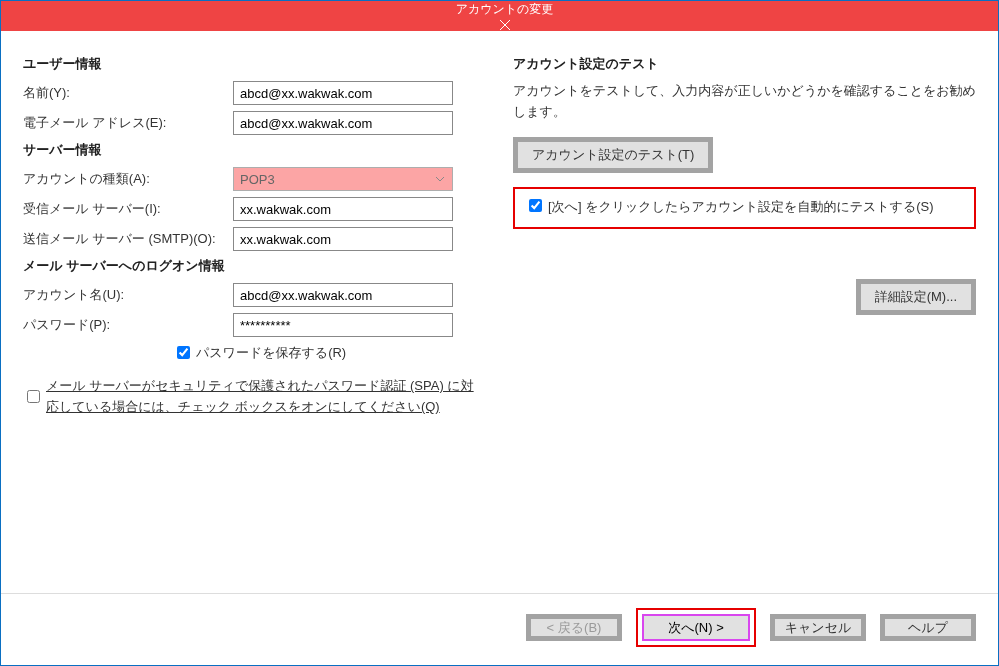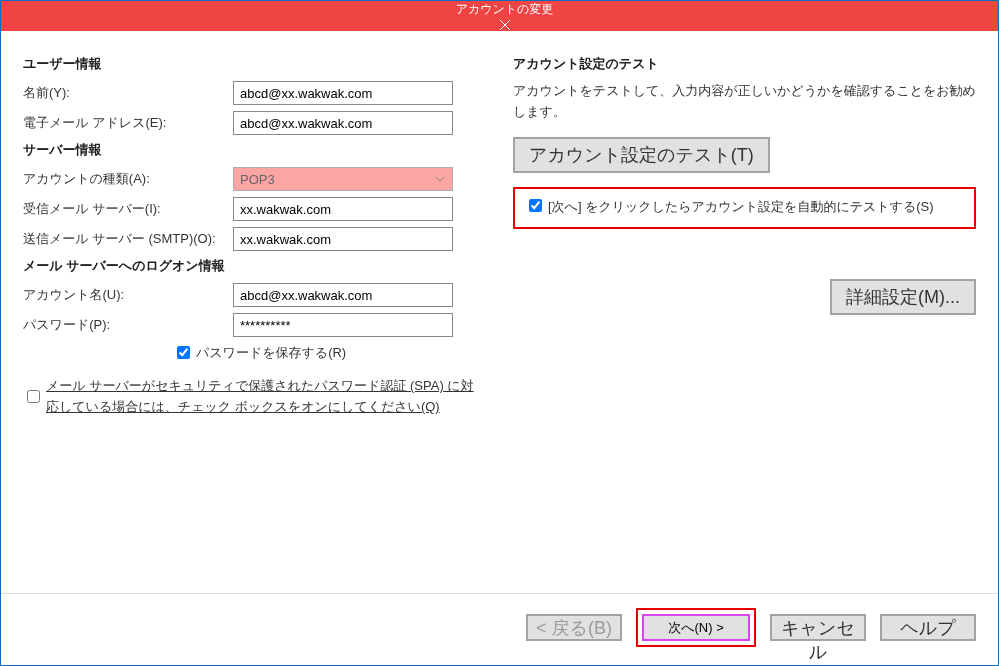--- a/index.html
+++ b/index.html
@@ -21,21 +21,21 @@
   .form-row input[type=text], .form-row input[type=password] { width: 220px; height: 24px; border: 1px solid #888; padding: 2px 6px; font-size: 13px; background: #fff; }
   .select-wrap { width: 220px; height: 24px; border: 1px solid #adadad; background: #fca5a5; display: flex; align-items: center; justify-content: space-between; padding: 0 4px 0 6px; font-size: 13px; color: #666; }
   .select-wrap .chev { width: 16px; height: 16px; display: flex; align-items: center; justify-content: center; }
   .checkbox-row { display: flex; align-items: center; font-size: 13px; color: #333; margin: 6px 0; }
   .checkbox-row input { margin-right: 6px; }
   .indent { margin-left: 150px; }
   .spa-row { display: flex; align-items: center; font-size: 13px; color: #333; margin-top: 14px; text-decoration: underline; }
   .spa-row input { margin-right: 6px; margin-top: 2px; }
   .spa-row span { line-height: 1.6; }
   .right-desc { font-size: 13px; color: #333; line-height: 1.6; margin-bottom: 14px; }
-  .btn { font-size: 18px; padding: 4px 14px; background: #e1e1e1; border: 2px solid #a3a3a3; cursor: pointer; color: #333; }
+  .btn { font-size: 13px; padding: 4px 14px; background: #e1e1e1; border: 5px solid #a3a3a3; cursor: pointer; color: #333; }
   .btn:disabled { color: #9a9a9a; }
   .highlight-box { border: 2px solid #e60000; padding: 8px 10px 10px 10px; margin-top: 14px; }
   .highlight-box .checkbox-row { margin: 0; align-items: flex-start; }
   .highlight-box .checkbox-row input { margin-top: 2px; }
   .highlight-box .checkbox-row span { line-height: 1.6; }
   .details-row { display: flex; justify-content: flex-end; margin-top: 50px; }
   .footer { border-top: 1px solid #ddd; padding: 14px 22px 18px 22px; display: flex; justify-content: flex-end; gap: 14px; align-items: center; }
   .footer .btn { width: 96px; height: 27px; padding: 0; }
   .next-wrap { border: 2px solid #e60000; padding: 4px; }
   .next-btn { width: 108px; height: 27px; border: 2px solid #d946ef; background: #e1e1e1; font-size: 13px; cursor: pointer; }

